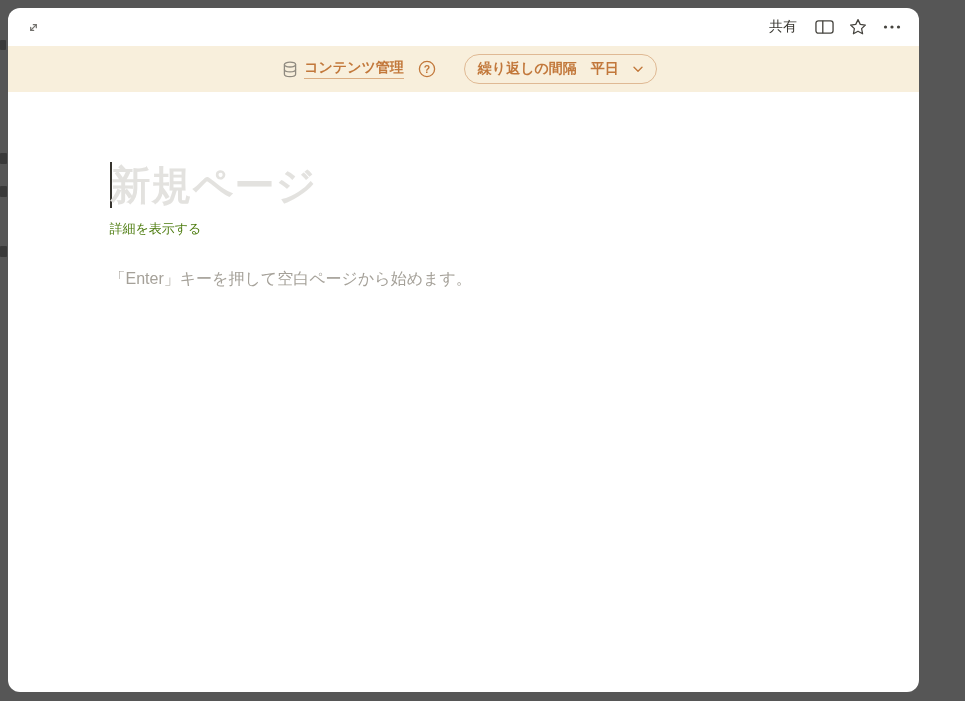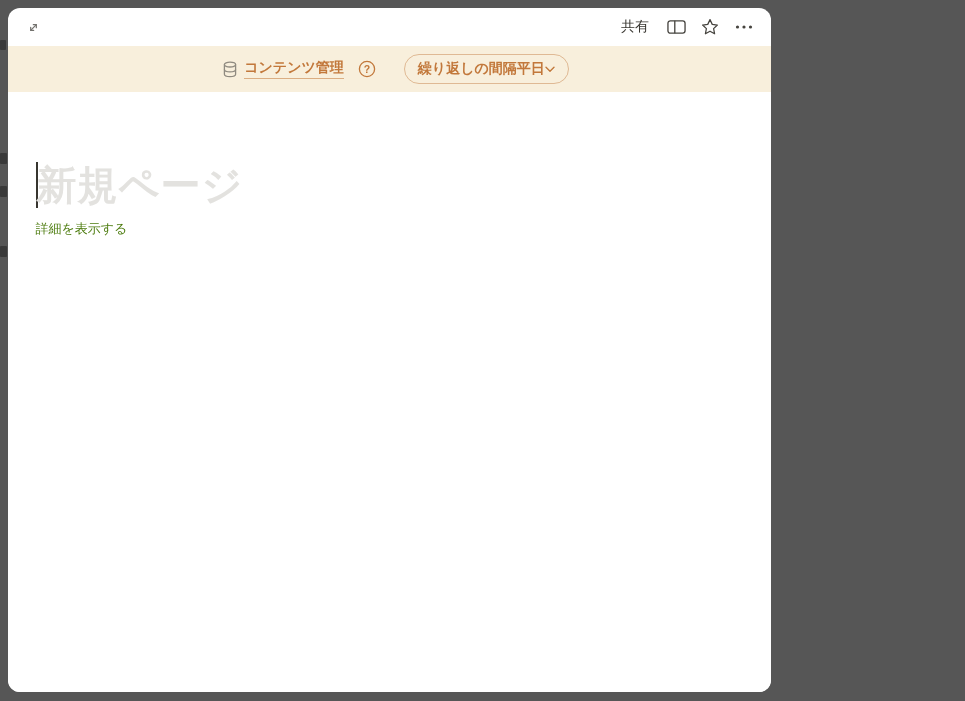--- a/index.html
+++ b/index.html
@@ -11,21 +11,21 @@
   }
   .backdrop { position: relative; width: 965px; height: 701px; background: #565656; }
   .bg-fragment { position: absolute; left: 0; background: #3a3a3a; border-radius: 1px; }
   .frag-1 { top: 40px;  width: 6px; height: 10px; }
   .frag-2 { top: 153px; width: 7px; height: 11px; }
   .frag-3 { top: 186px; width: 7px; height: 11px; }
   .frag-4 { top: 246px; width: 7px; height: 11px; }
 
   .window {
     position: absolute; left: 8px; top: 8px;
-    width: 763px; height: 684px;
+    width: 911px; height: 684px;
     background: #ffffff; border-radius: 12px;
     overflow: hidden;
     display: flex; flex-direction: column;
   }
 
   
   .topbar {
     height: 38px; flex: 0 0 38px;
     display: flex; align-items: center; justify-content: space-between;
     padding: 0 14px 0 12px;
@@ -59,33 +59,33 @@
     padding-bottom: 1px; cursor: pointer;
   }
   .help-btn {
     margin-left: 14px; width: 18px; height: 18px;
     border: none; background: transparent; padding: 0;
     color: #c2783b; cursor: pointer;
     display: inline-flex; align-items: center; justify-content: center;
   }
   .repeat-btn {
     margin-left: 28px;
-    display: inline-flex; align-items: center; gap: 0;
+    display: inline-flex; align-items: center; gap: 14px;
     height: 30px; padding: 0 13px;
     background: transparent;
     border: 1px solid rgba(194,120,59,0.45);
     border-radius: 16px; cursor: pointer;
     font-family: inherit;
     font-size: 14px; font-weight: bold; color: #c2783b;
     white-space: nowrap;
   }
   .repeat-btn .chev { display: inline-flex; color: #c2783b; }
 
   
-  .content { flex: 1 1 auto; background: #ffffff; overflow: hidden; }
+  .content { flex: 1 1 auto; background: #ffffff; overflow: hidden; border-radius: 32px; }
   .page-col { width: 708px; margin: 0 auto; padding-top: 69px; }
 
   .title-row { display: flex; align-items: flex-start; }
   .caret {
     width: 2px; height: 46px; background: #37352f;
     margin-top: 1px; flex: 0 0 2px;
   }
   .title-input {
     font-size: 40px; font-weight: bold; line-height: 48px;
     color: #e3e2df; letter-spacing: 1px;
@@ -189,18 +189,19 @@
     <div class="content">
       <div class="page-col">
 
         <div class="title-row">
           <span class="caret"></span>
           <span class="title-input">新規ページ</span>
         </div>
 
         <button class="show-details">詳細を表示する</button>
 
+        <div class="hint">「Enter」キーを押して空白ページから始めます。</div>
 
       </div>
     </div>
 
   </div>
 </div>
 
 </body></html>

